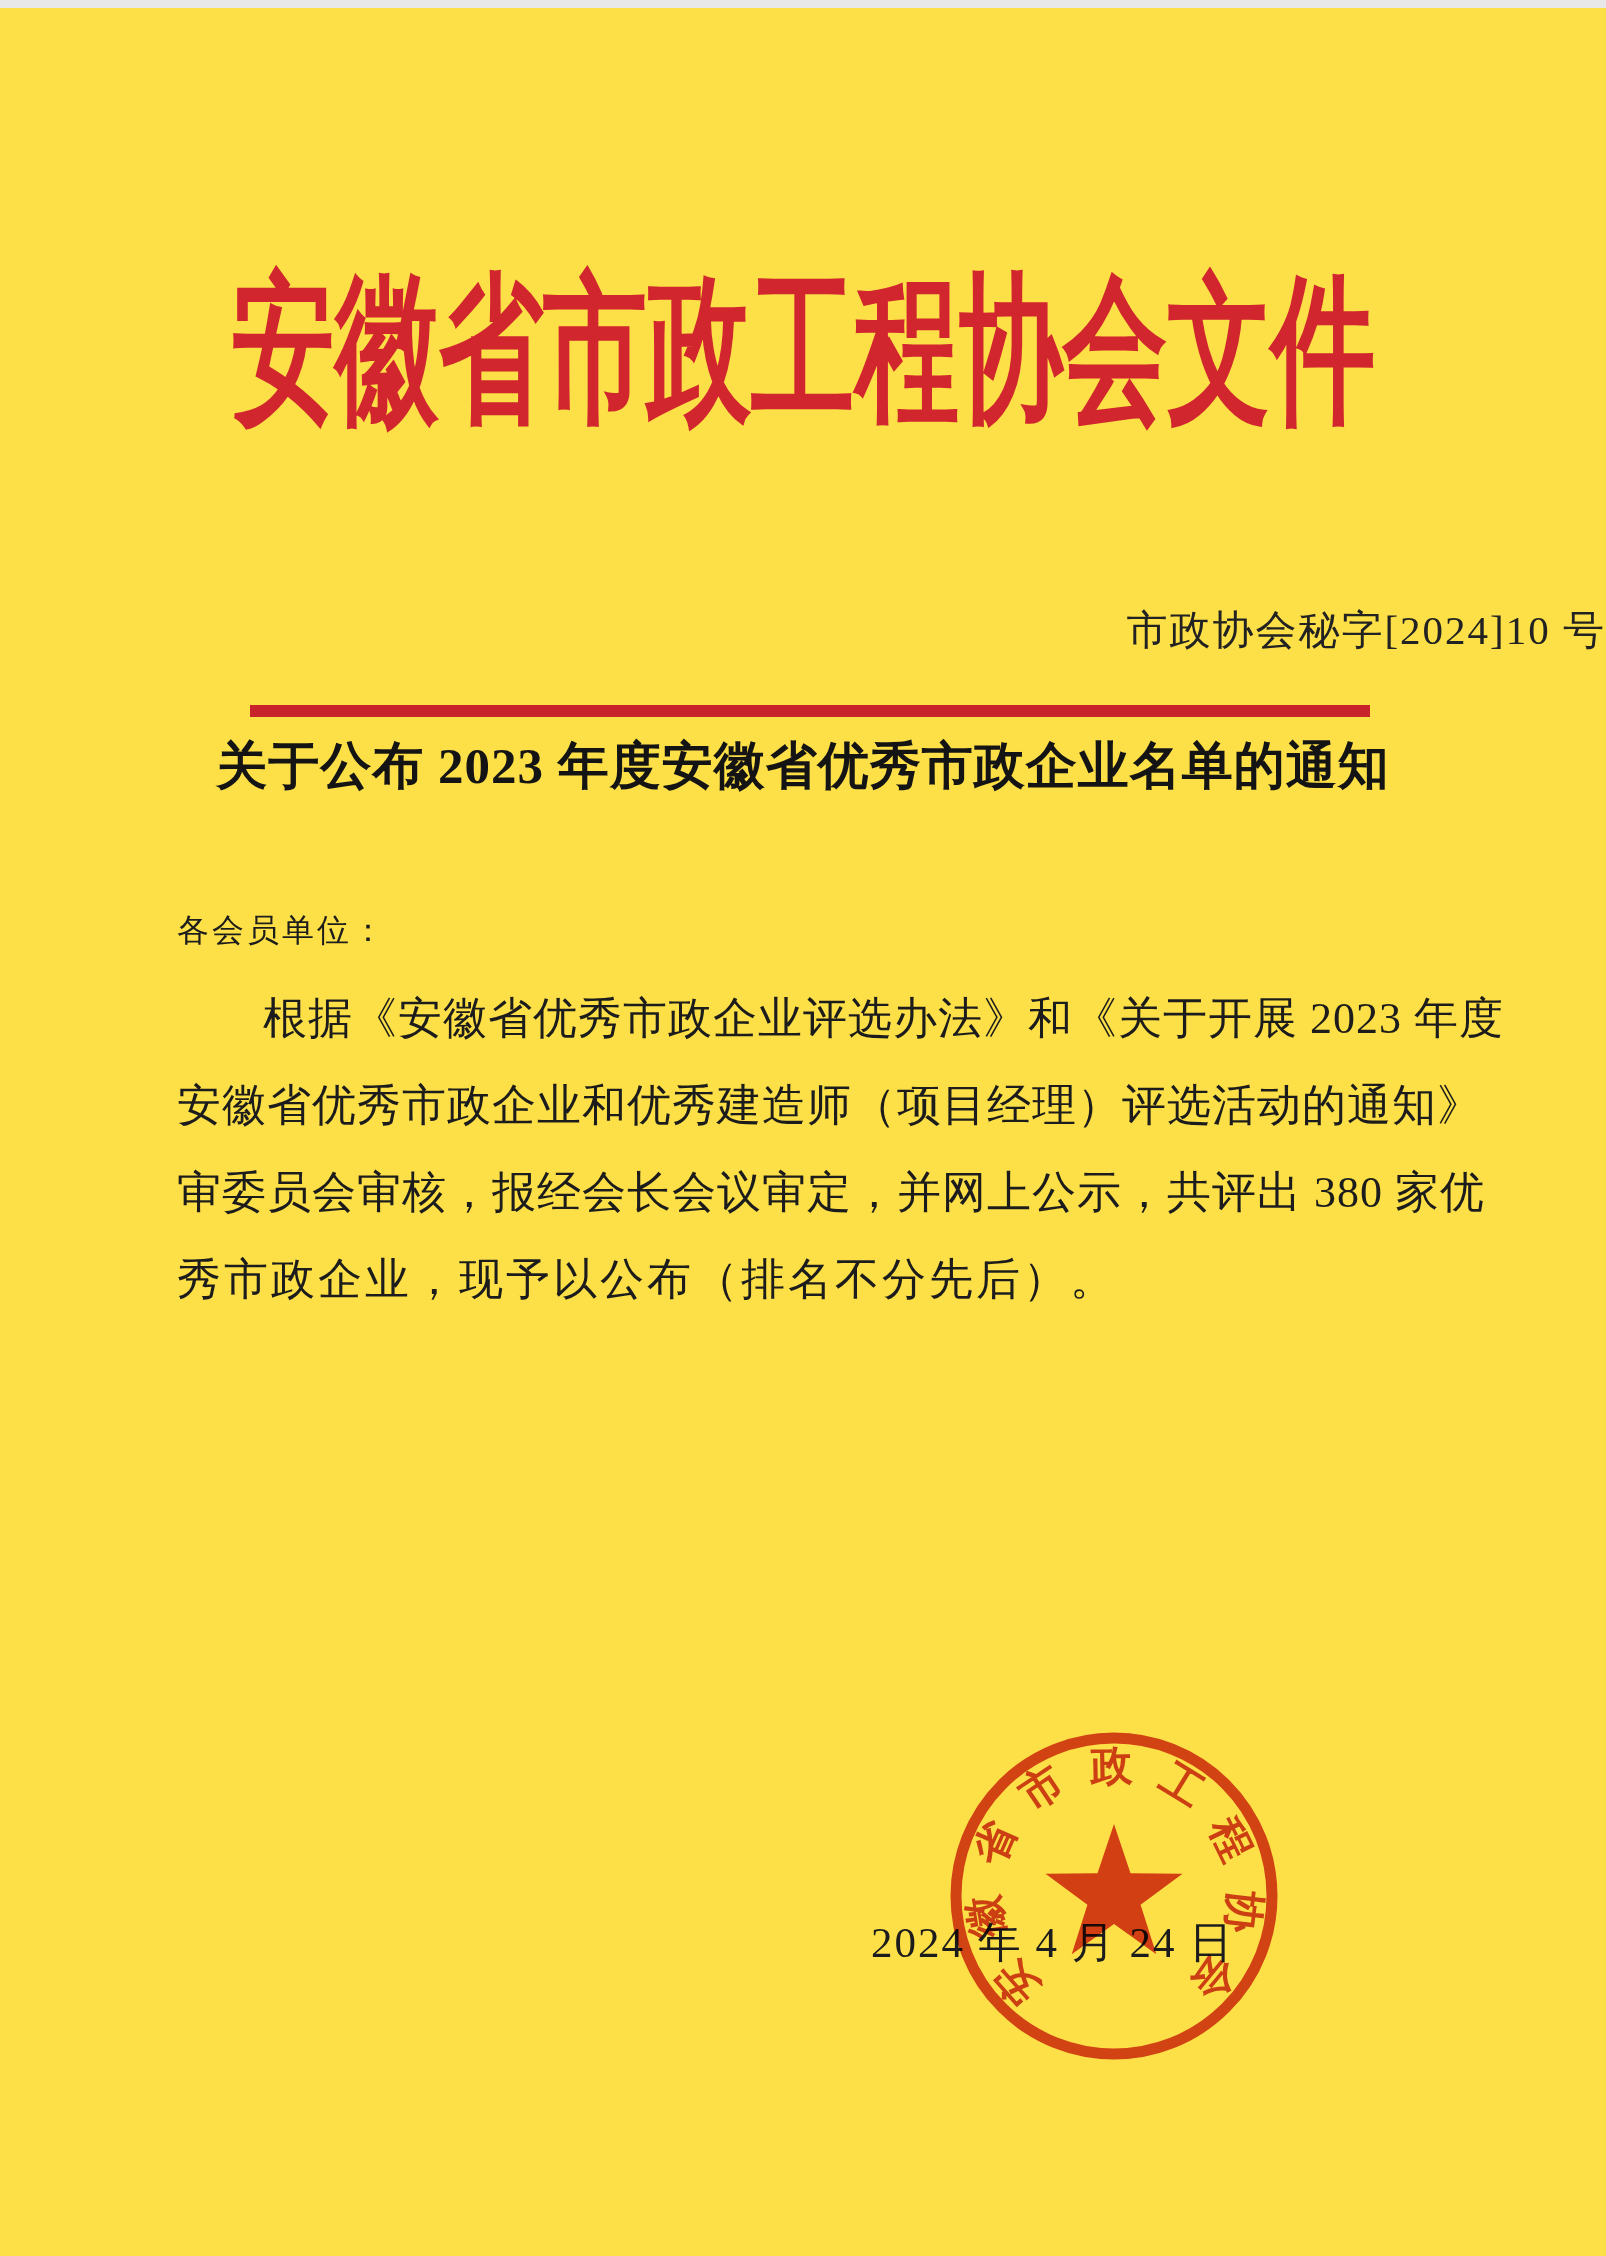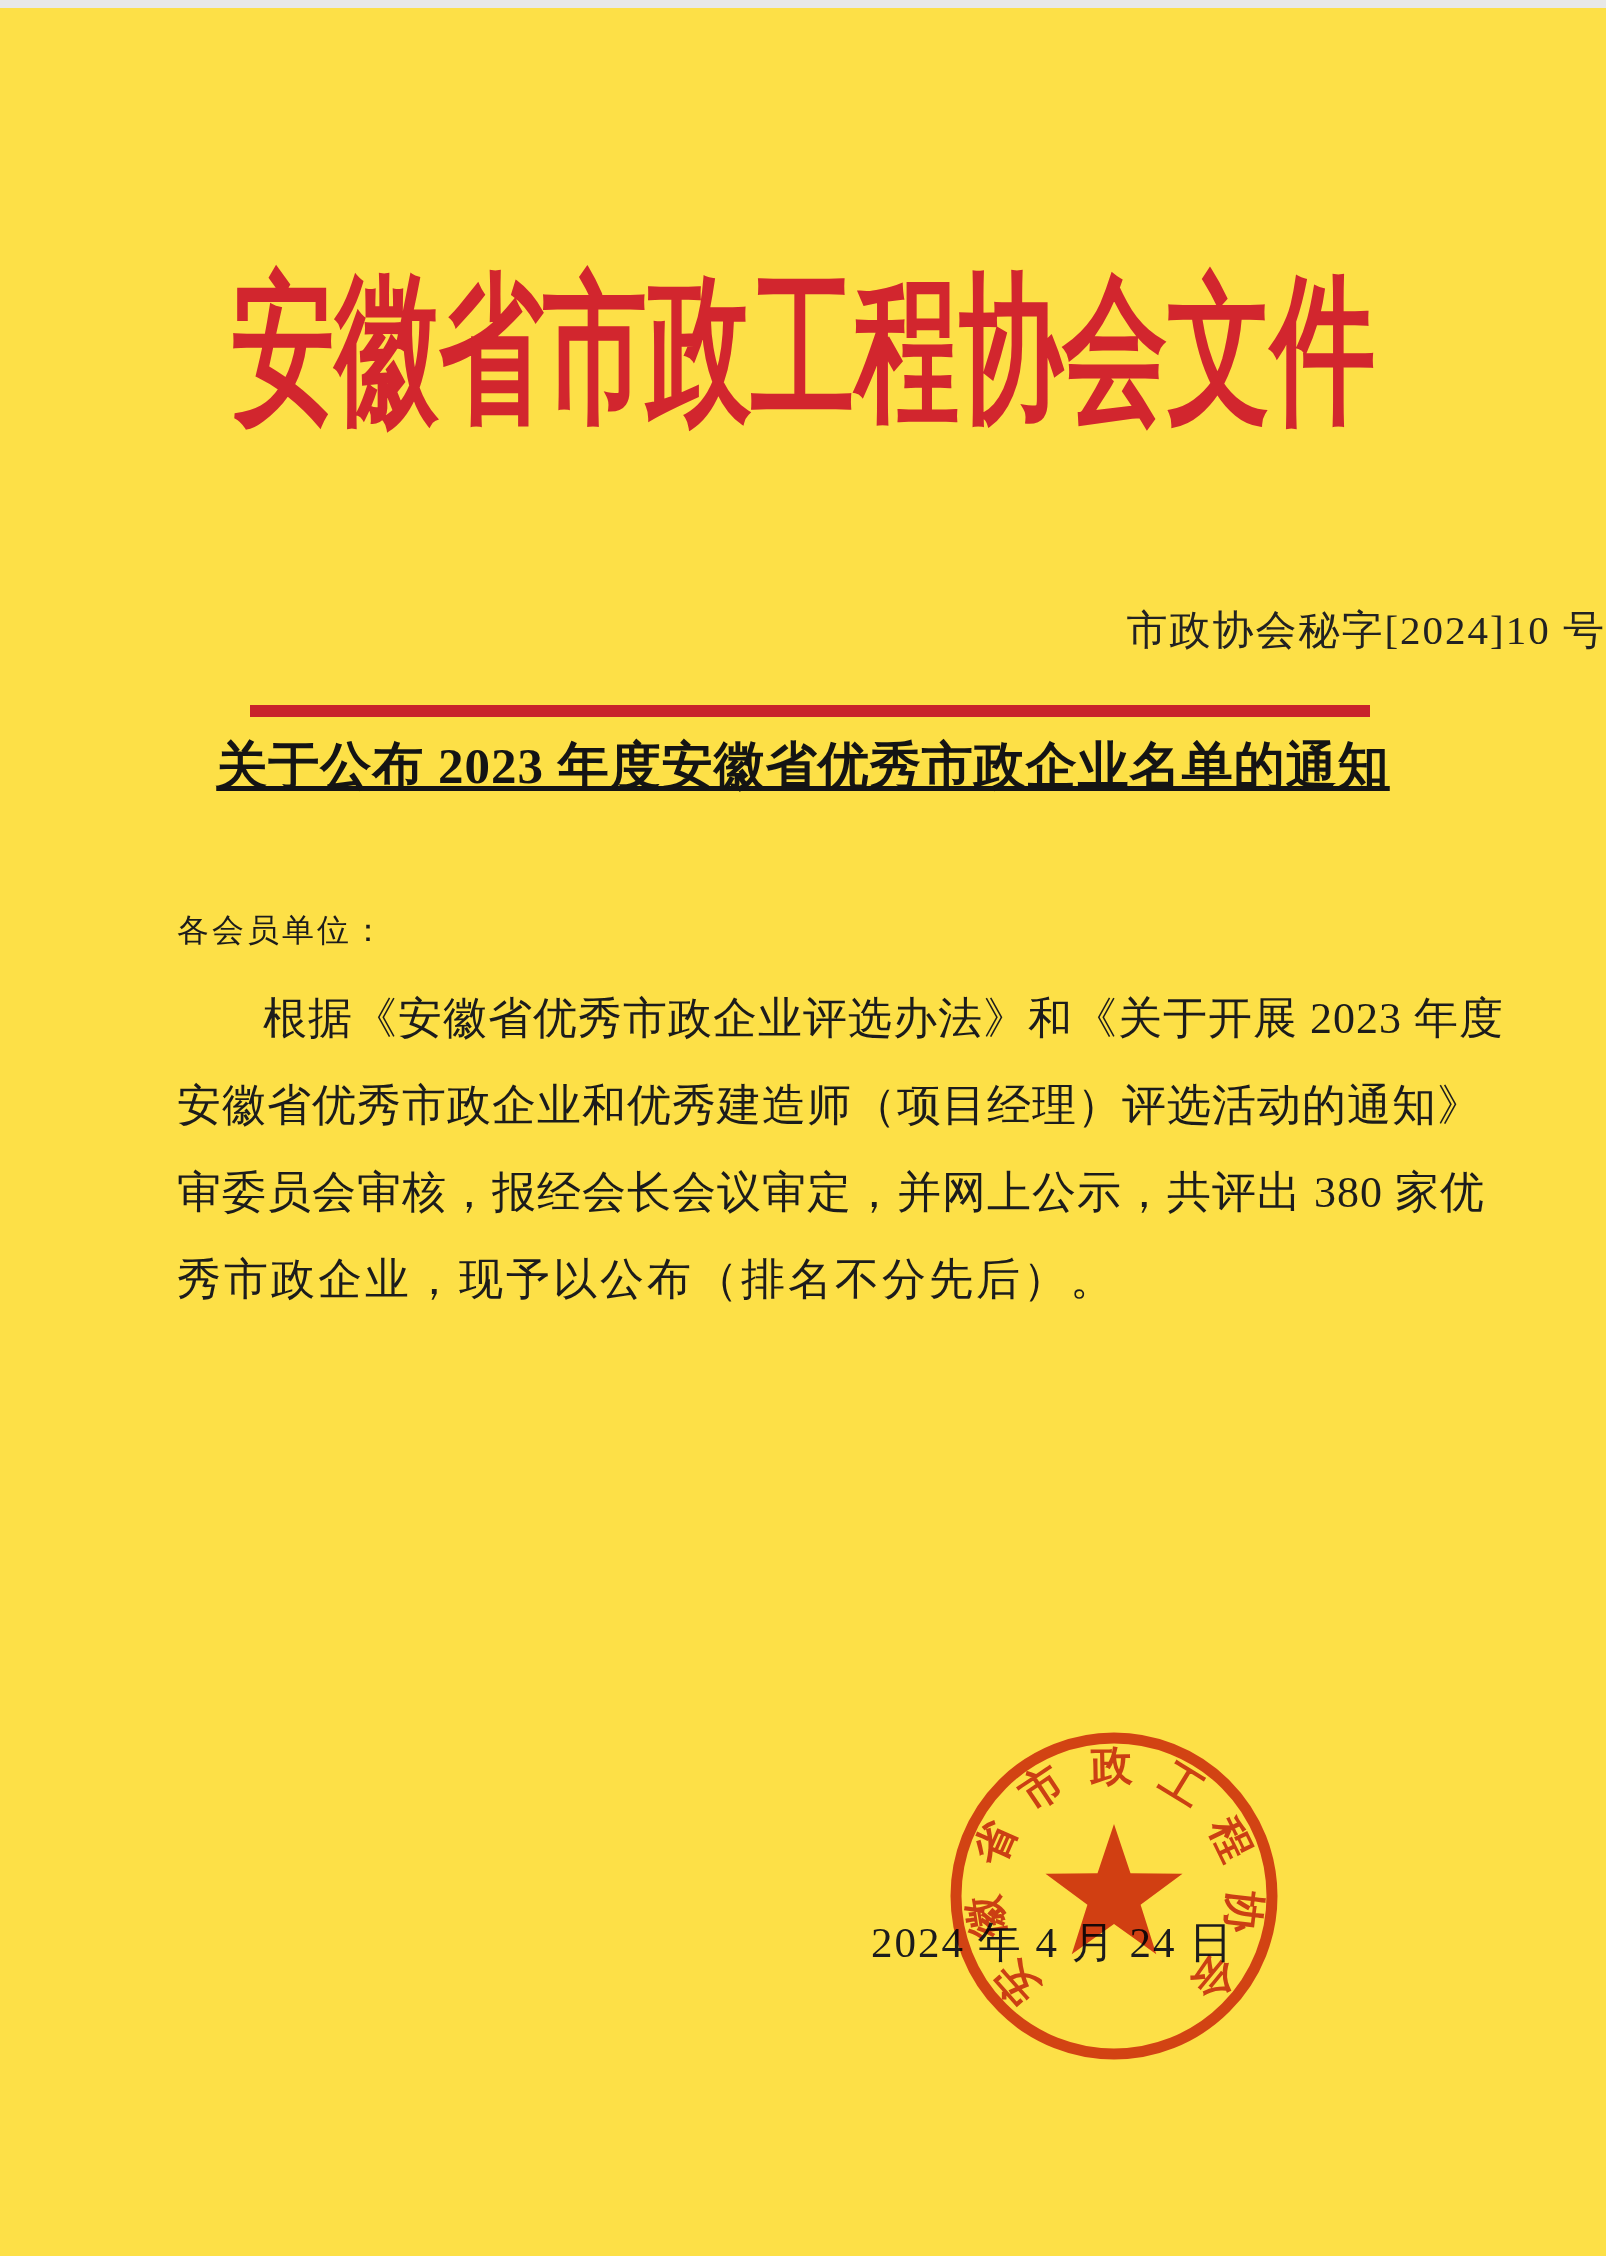--- a/index.html
+++ b/index.html
@@ -41,21 +41,20 @@
     background:#c8232b;
   }
   .notice-title{
     position:absolute;top:728px;left:0;width:100%;
     margin:0;
     text-align:center;
     font-size:51px;line-height:60px;
     font-weight:700;
     letter-spacing:1px;
     color:#141414;
-    text-decoration:underline;
   }
   .salutation{
     position:absolute;top:896px;left:177px;
     font-size:32px;line-height:52px;
     letter-spacing:3px;
     color:#1c1c1c;
   }
   .para{
     position:absolute;top:967px;left:177px;width:1256px;
     font-size:44px;

